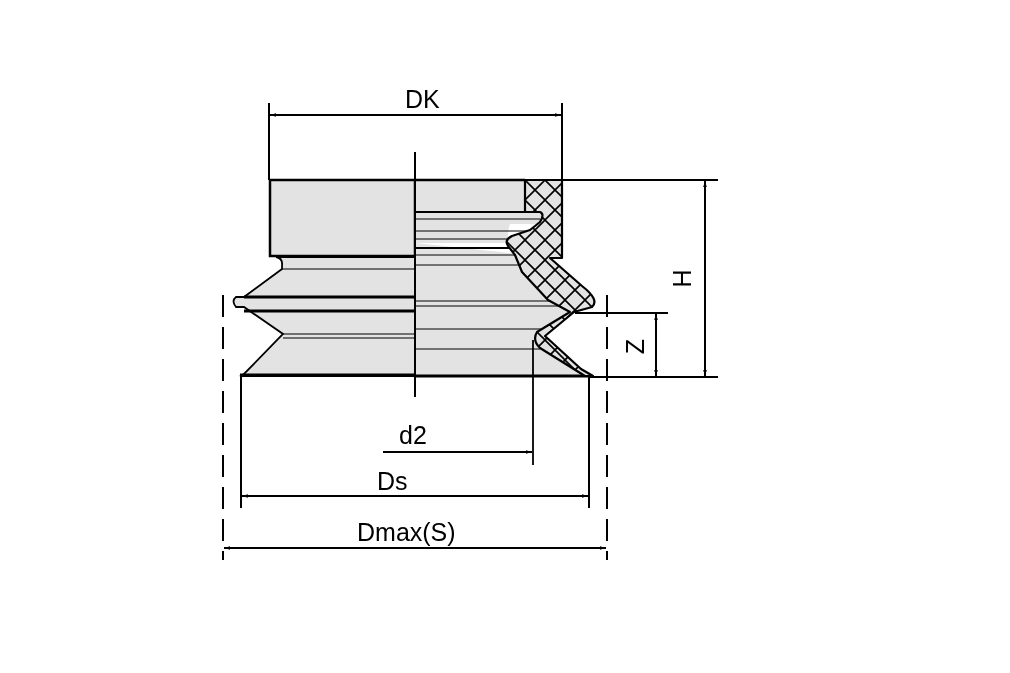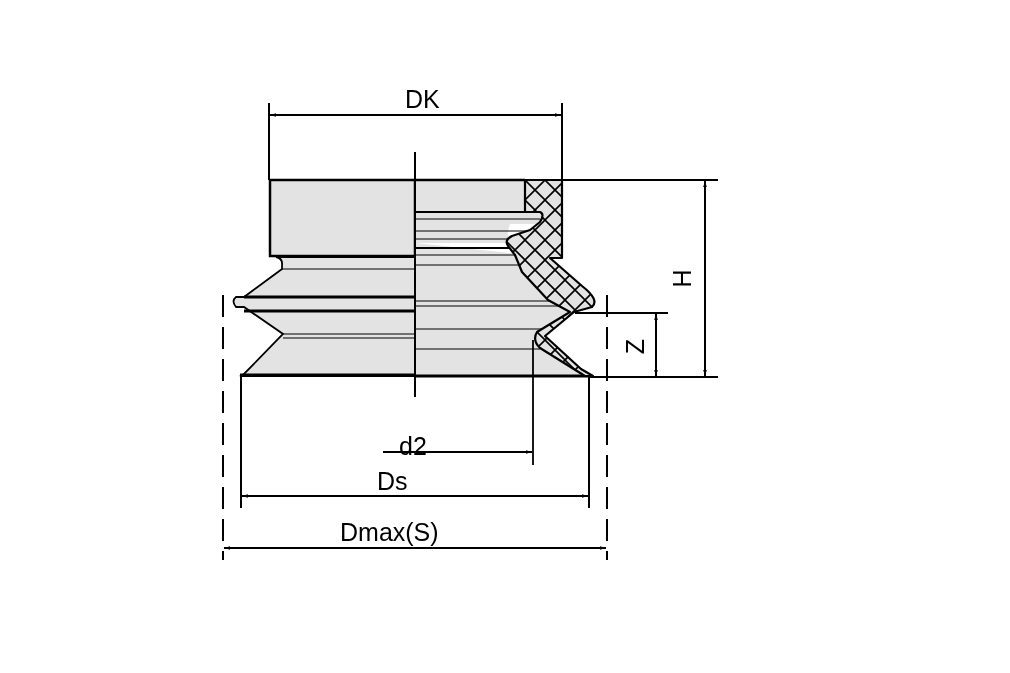--- a/index.html
+++ b/index.html
@@ -91,15 +91,15 @@
     <line x1="589" y1="376" x2="589" y2="508" stroke="#000" stroke-width="2"></line>
     <line x1="242" y1="496" x2="588" y2="496" stroke="#000" stroke-width="2" marker-start="url(#arr)" marker-end="url(#arr)"></line>
   </g>
 
   <line x1="224" y1="548" x2="606" y2="548" stroke="#000" stroke-width="2" marker-start="url(#arr)" marker-end="url(#arr)"></line>
 </svg>
 
 <div class="lbl" style="left:405px; top:87px;">DK</div>
 <div class="lbl" style="left:673px; top:266px; transform: rotate(-90deg); transform-origin: center;">H</div>
 <div class="lbl" style="left:628px; top:334px; transform: rotate(-90deg); transform-origin: center;">Z</div>
-<div class="lbl" style="left:399px; top:434px;">d2</div>
+<div class="lbl" style="left:399px; top:423px;">d2</div>
 <div class="lbl" style="left:377px; top:469px;">Ds</div>
-<div class="lbl" style="left:340px; top:520px;">Dmax(S)</div>
+<div class="lbl" style="left:357px; top:520px;">Dmax(S)</div>
 
 </body></html>

